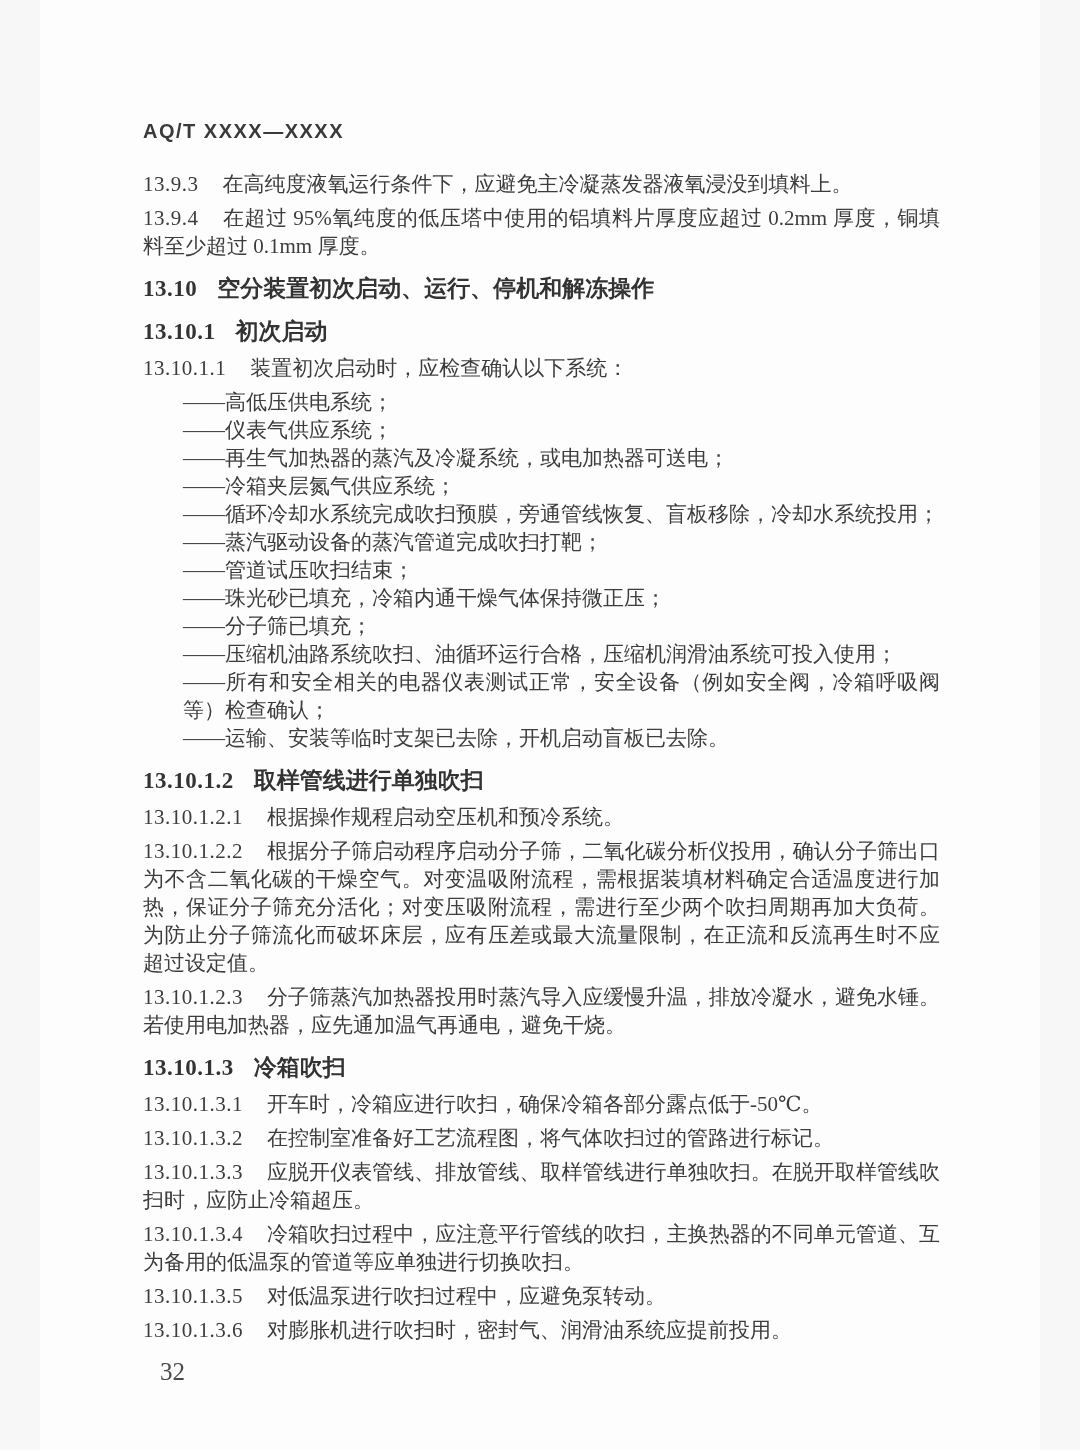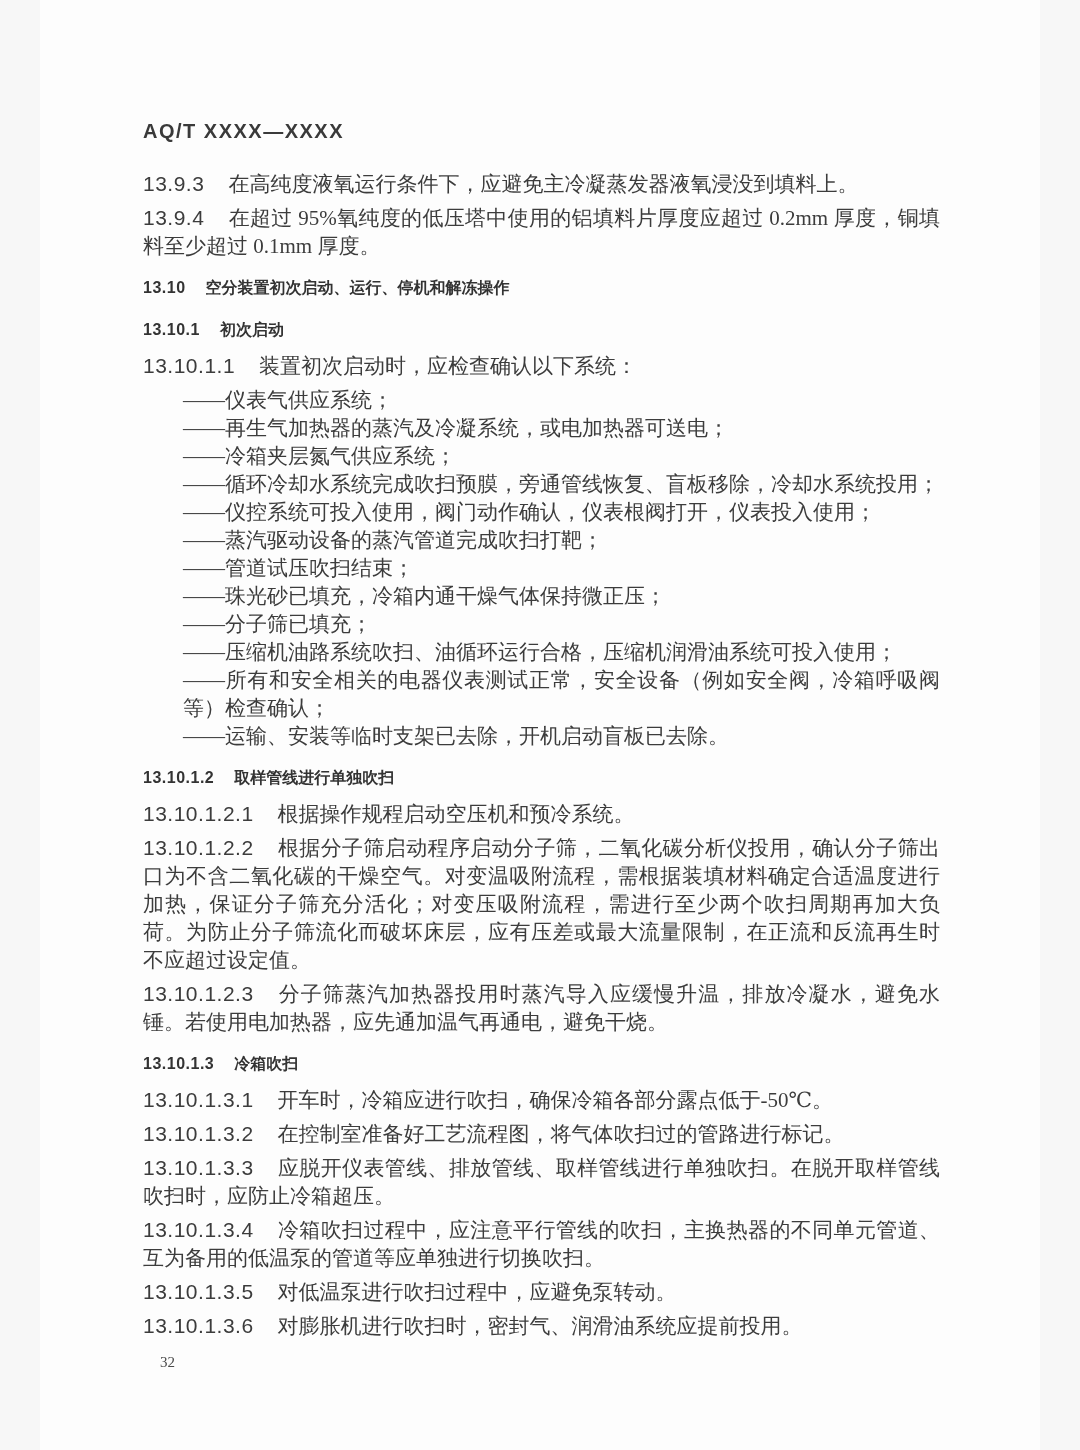--- a/index.html
+++ b/index.html
@@ -32,58 +32,58 @@
     font-size: 21px;
     line-height: 28px;
     text-align: justify;
     text-align-last: left;
   }
   .content p.clause { margin: 6px 0; }
   .content p.heading {
     margin: 14px 0 8px 0;
     font-family: "Liberation Sans", "DejaVu Sans", sans-serif;
     font-weight: 700;
-    font-size: 16px;
+    font-size: 23px;
     color: #333;
   }
   .content p.dash {
     margin: 0;
     padding-left: 40px;
   }
   .num {
-    font-family: Liberation Sans, sans-serif;
+    font-family: Liberation Serif, serif;
     letter-spacing: 0.5px;
     margin-right: 24px;
     white-space: nowrap;
   }
   .heading .num { margin-right: 20px; }
   .page-number {
     font-family: "Liberation Serif", "DejaVu Serif", serif;
-    font-size: 15px;
+    font-size: 25px;
     color: #4a4a4a;
     margin: 14px 0 0 17px;
   }
 </style>
 </head>
 <body>
 
 <div class="page">
   <div class="doc-header">AQ/T XXXX—XXXX</div>
 
   <div class="content" id="content">
       <p class="clause"><span class="num">13.9.3</span><span class="txt">在高纯度液氧运行条件下，应避免主冷凝蒸发器液氧浸没到填料上。</span></p>
       <p class="clause"><span class="num">13.9.4</span><span class="txt">在超过 95%氧纯度的低压塔中使用的铝填料片厚度应超过 0.2mm 厚度，铜填料至少超过 0.1mm 厚度。</span></p>
       <p class="heading"><span class="num">13.10</span><span class="txt">空分装置初次启动、运行、停机和解冻操作</span></p>
       <p class="heading"><span class="num">13.10.1</span><span class="txt">初次启动</span></p>
       <p class="clause"><span class="num">13.10.1.1</span><span class="txt">装置初次启动时，应检查确认以下系统：</span></p>
+      <p class="dash">——高低压供电系统；</p>
       <p class="dash">——仪表气供应系统；</p>
       <p class="dash">——再生气加热器的蒸汽及冷凝系统，或电加热器可送电；</p>
       <p class="dash">——冷箱夹层氮气供应系统；</p>
       <p class="dash">——循环冷却水系统完成吹扫预膜，旁通管线恢复、盲板移除，冷却水系统投用；</p>
-      <p class="dash">——仪控系统可投入使用，阀门动作确认，仪表根阀打开，仪表投入使用；</p>
       <p class="dash">——蒸汽驱动设备的蒸汽管道完成吹扫打靶；</p>
       <p class="dash">——管道试压吹扫结束；</p>
       <p class="dash">——珠光砂已填充，冷箱内通干燥气体保持微正压；</p>
       <p class="dash">——分子筛已填充；</p>
       <p class="dash">——压缩机油路系统吹扫、油循环运行合格，压缩机润滑油系统可投入使用；</p>
       <p class="dash">——所有和安全相关的电器仪表测试正常，安全设备（例如安全阀，冷箱呼吸阀等）检查确认；</p>
       <p class="dash">——运输、安装等临时支架已去除，开机启动盲板已去除。</p>
       <p class="heading"><span class="num">13.10.1.2</span><span class="txt">取样管线进行单独吹扫</span></p>
       <p class="clause"><span class="num">13.10.1.2.1</span><span class="txt">根据操作规程启动空压机和预冷系统。</span></p>
       <p class="clause"><span class="num">13.10.1.2.2</span><span class="txt">根据分子筛启动程序启动分子筛，二氧化碳分析仪投用，确认分子筛出口为不含二氧化碳的干燥空气。对变温吸附流程，需根据装填材料确定合适温度进行加热，保证分子筛充分活化；对变压吸附流程，需进行至少两个吹扫周期再加大负荷。为防止分子筛流化而破坏床层，应有压差或最大流量限制，在正流和反流再生时不应超过设定值。</span></p>

